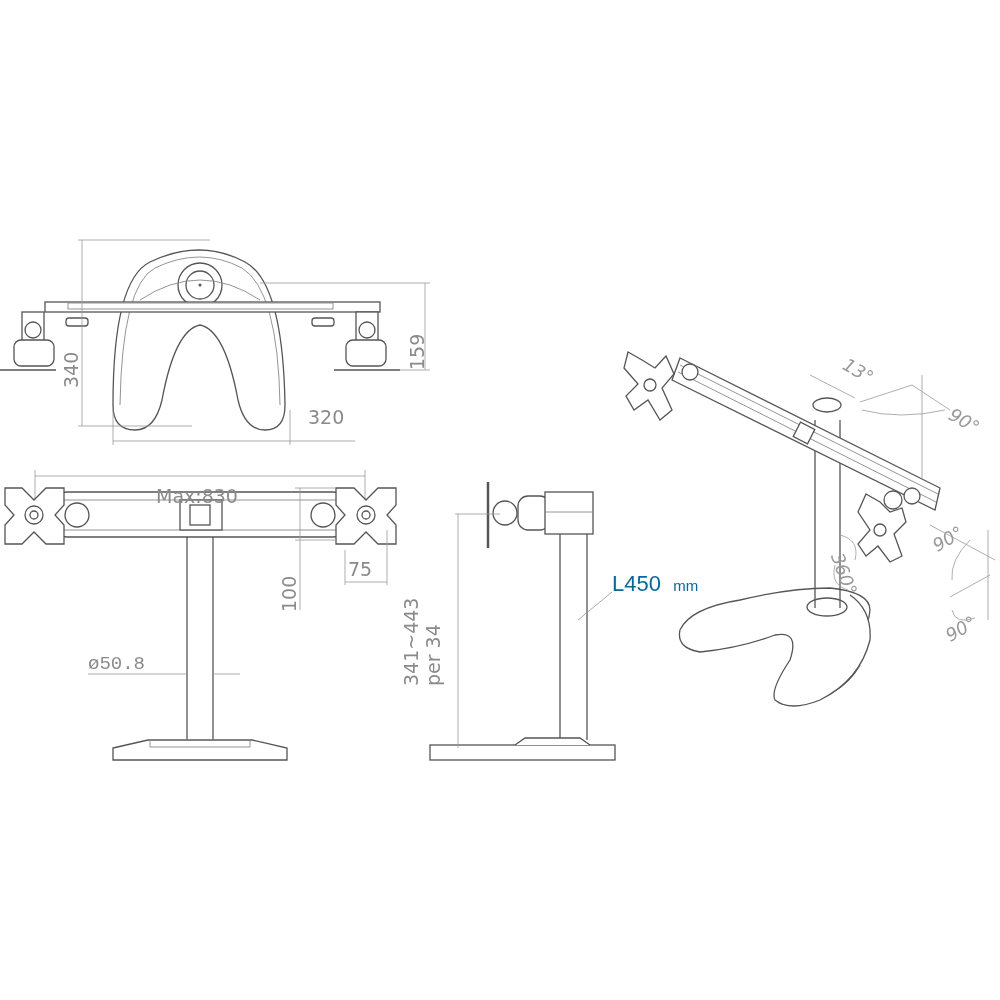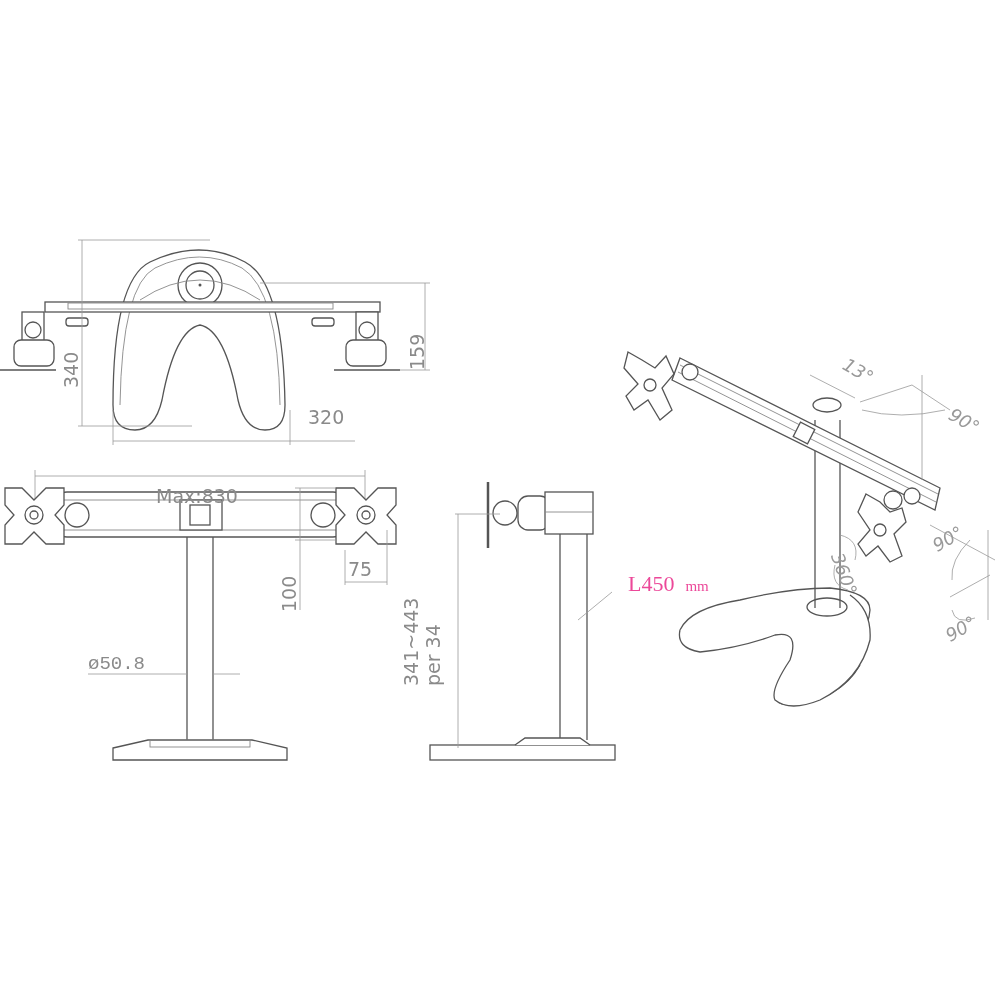--- a/index.html
+++ b/index.html
@@ -4,21 +4,21 @@
 <style>
   html,body{margin:0;padding:0;background:#ffffff;}
   body{width:1000px;height:1000px;position:relative;overflow:hidden;font-family:"DejaVu Sans",sans-serif;}
   svg{position:absolute;left:0;top:0;}
   .ln{stroke:#555;stroke-width:1.3;fill:none;}
   .lt{stroke:#888;stroke-width:0.9;fill:none;}
   .dim{stroke:#999;stroke-width:0.8;fill:none;}
   .fillw{fill:#fff;stroke:#555;stroke-width:1.3;}
   .lbl{position:absolute;color:#8a8a8a;font-family:"DejaVu Sans",sans-serif;font-size:19px;white-space:nowrap;line-height:1;}
   .lbl.rot{transform-origin:0 0;transform:rotate(-90deg);}
-  .serif{position:absolute;color:#ec4899;font-family:Liberation Serif, serif;font-size:22px;white-space:nowrap;line-height:1;margin-left:16px;}
+  .serif{position:absolute;color:#0369a1;font-family:Liberation Sans, sans-serif;font-size:22px;white-space:nowrap;line-height:1;}
   .serif small{font-size:15px;}
   .ang{position:absolute;color:#999;font-family:"DejaVu Sans",sans-serif;font-size:18px;font-style:italic;white-space:nowrap;line-height:1;}
 </style>
 </head>
 <body>
 
 <svg width="1000" height="1000" viewBox="0 0 1000 1000">
 
   <g>
 

